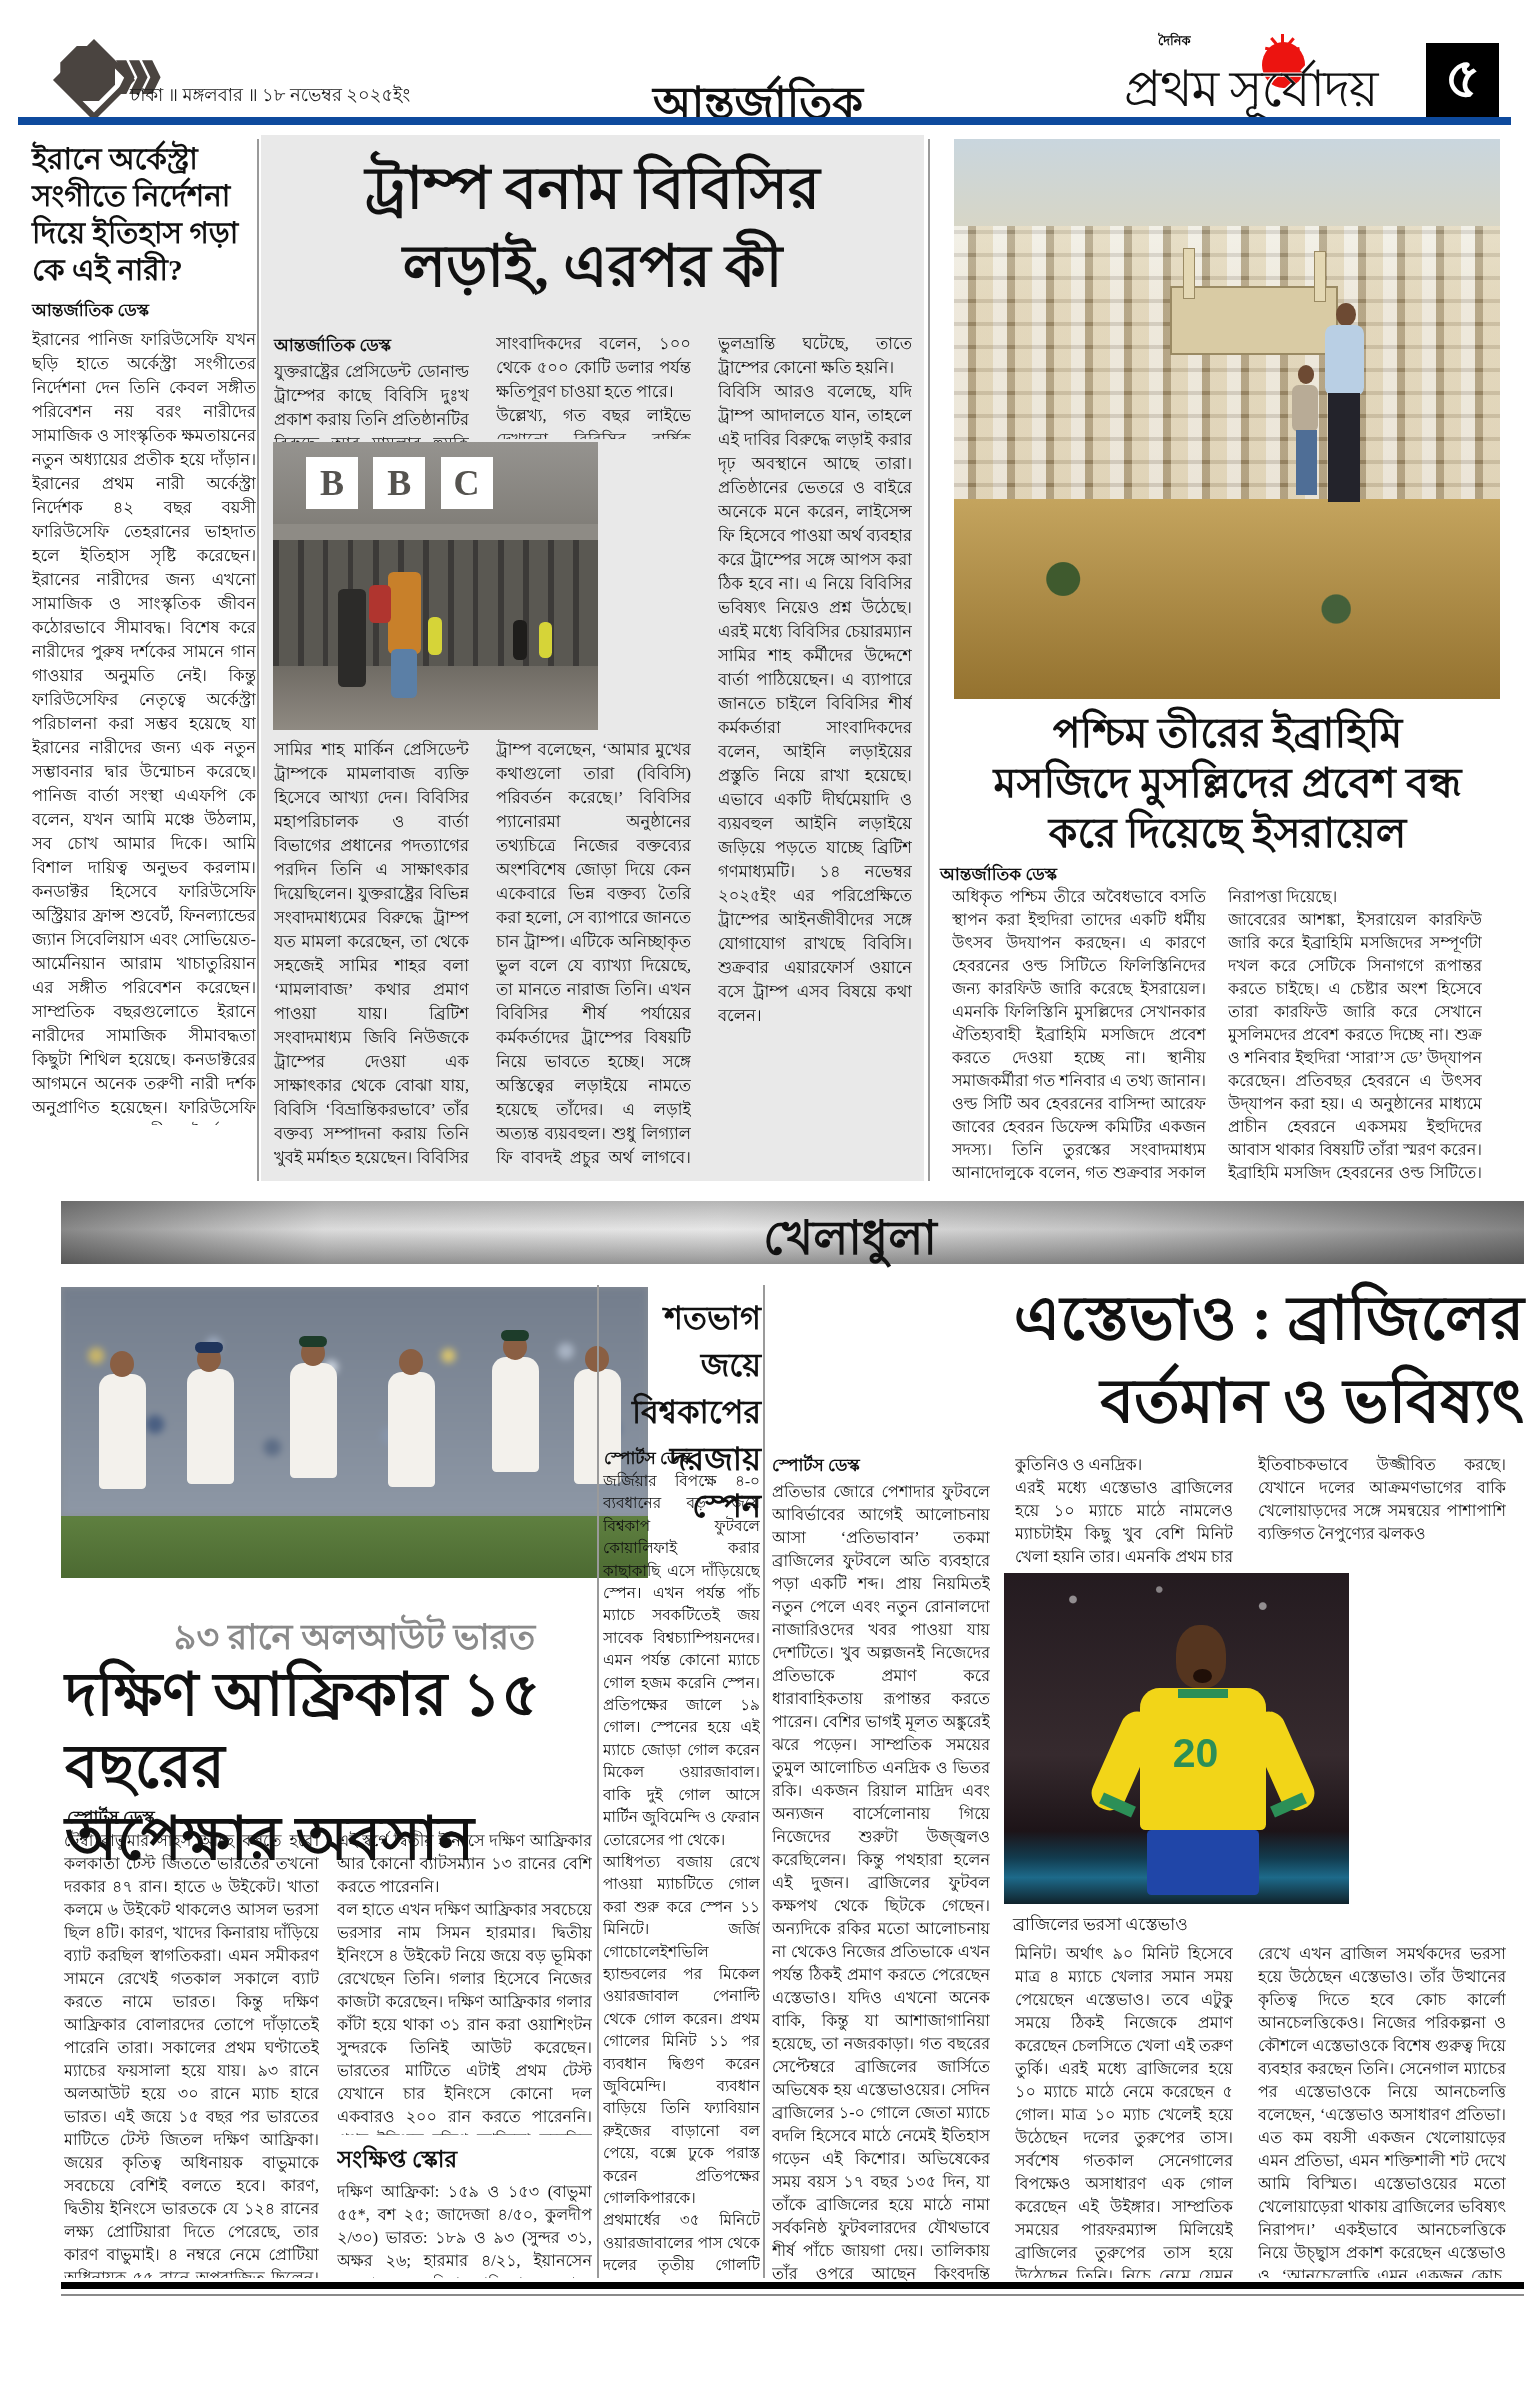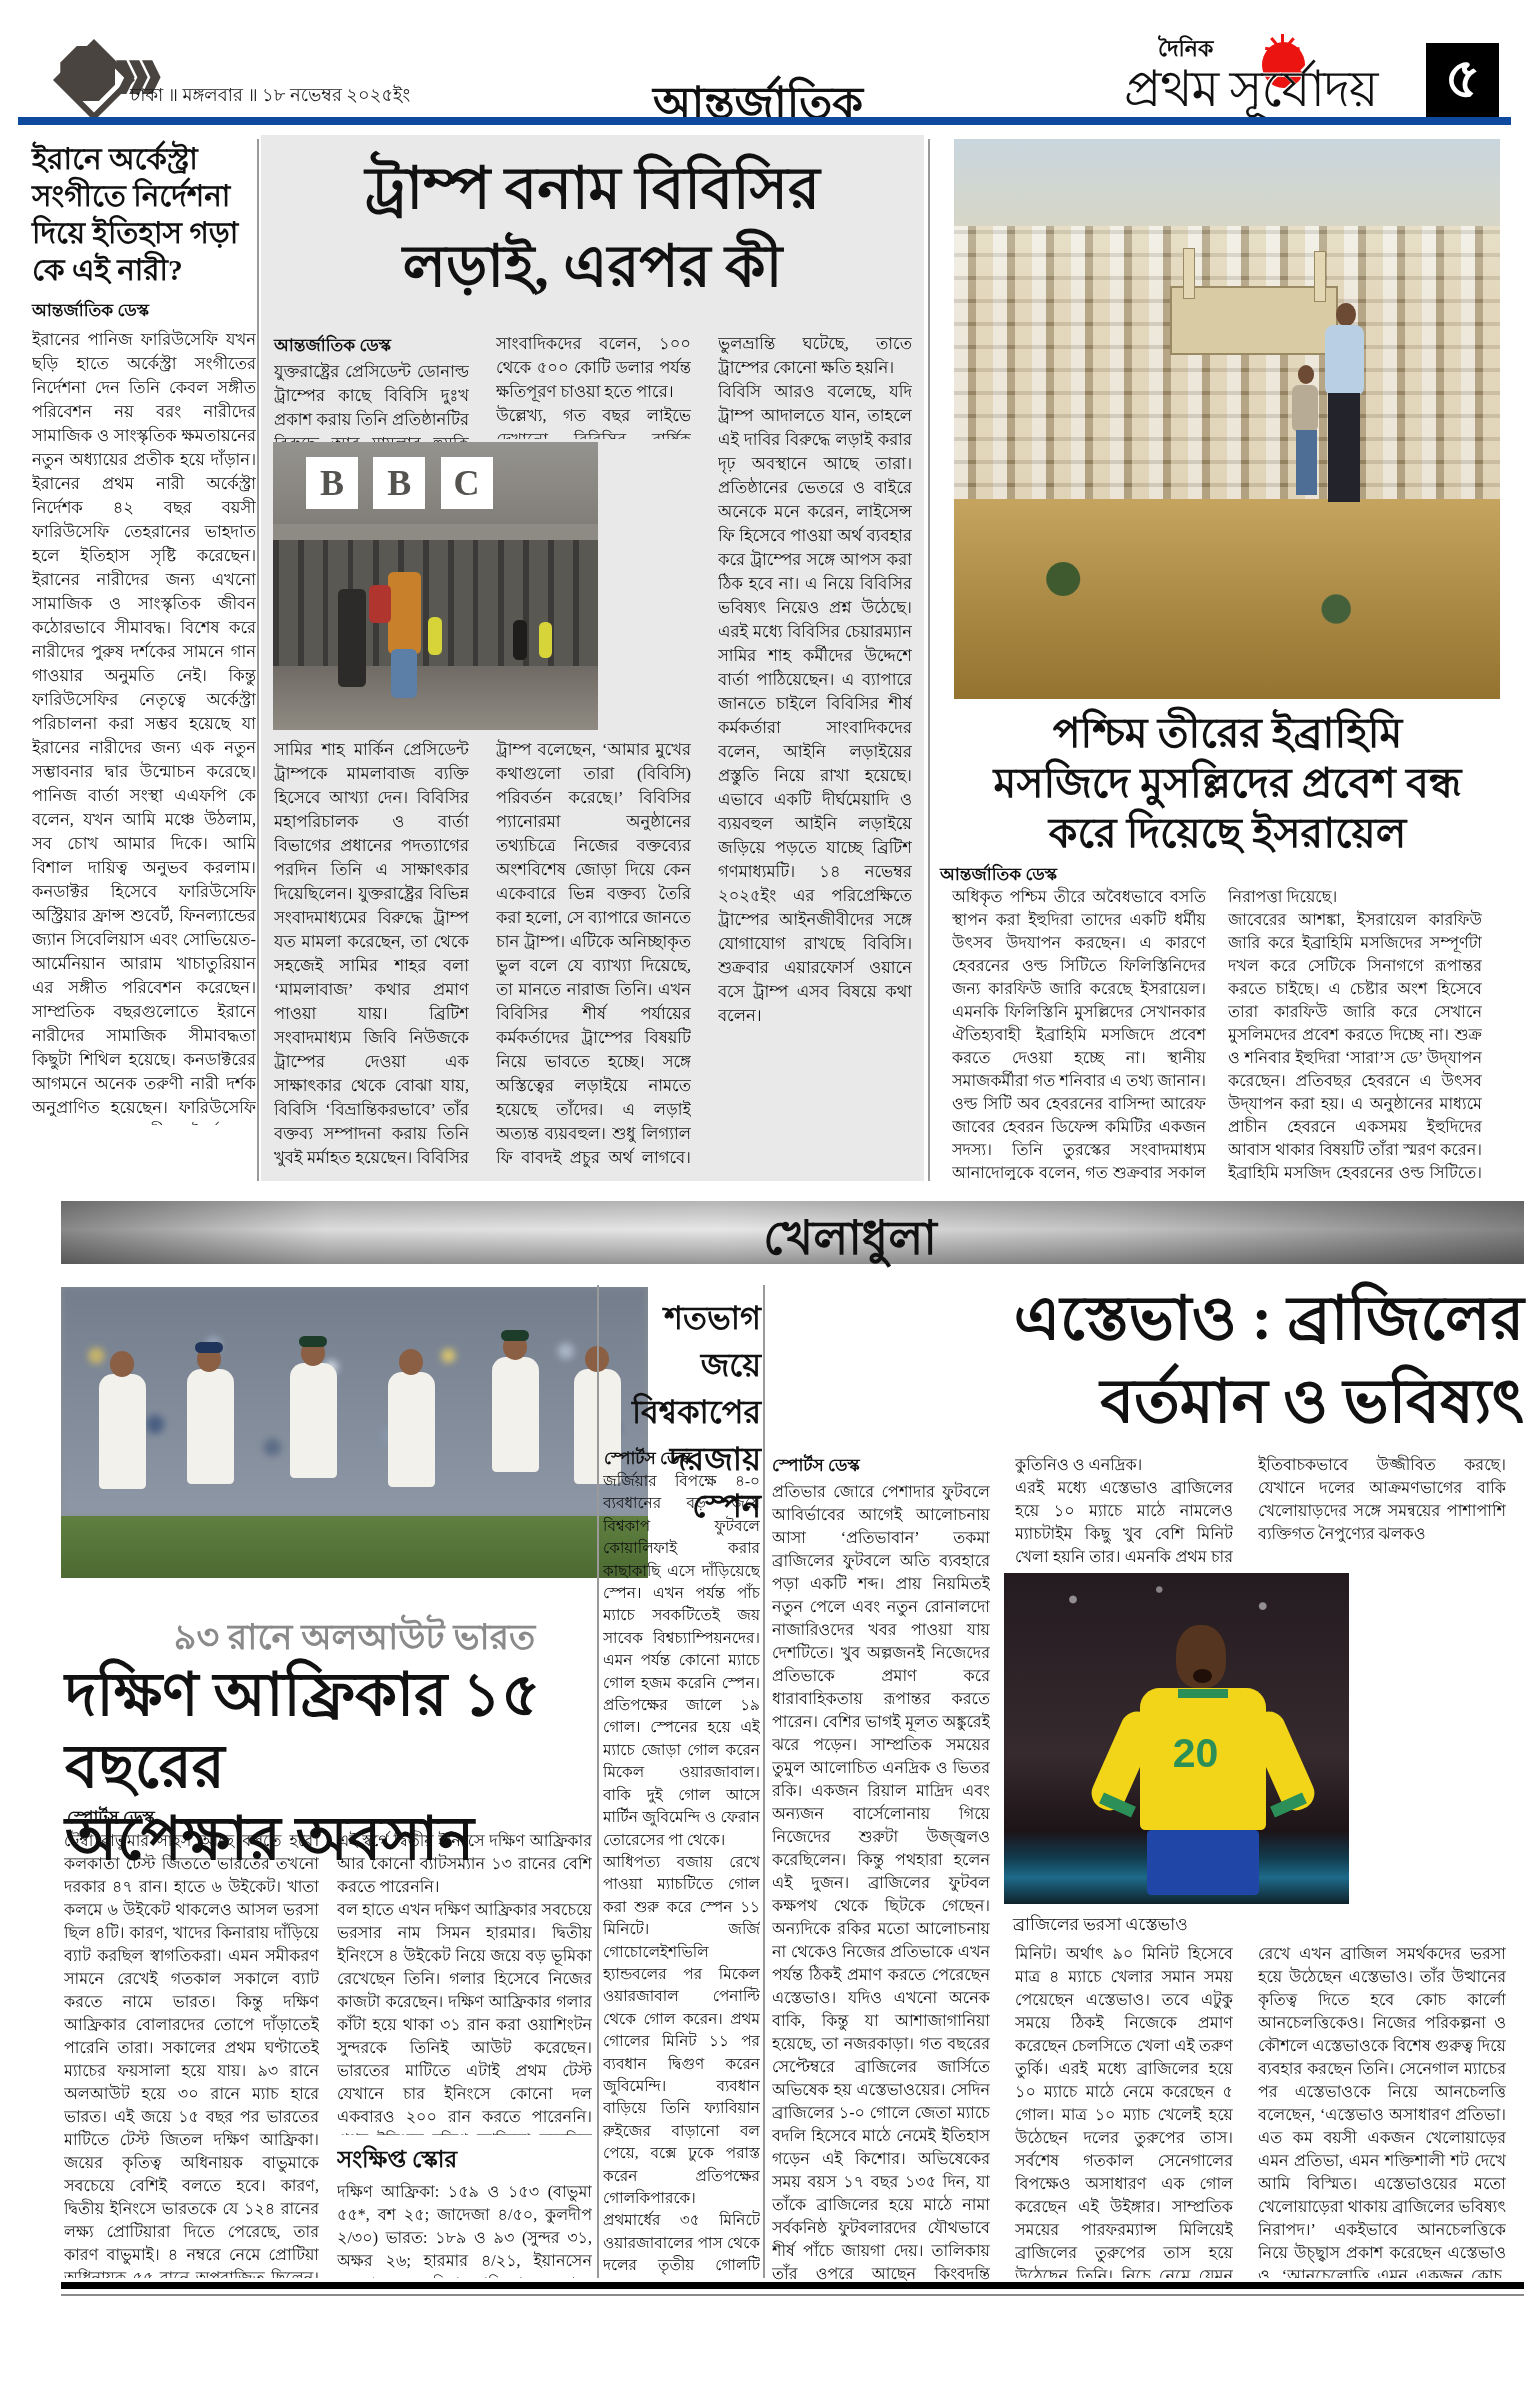--- a/index.html
+++ b/index.html
@@ -13,21 +13,21 @@
   
   .logo-wrap{left:57px;top:45px;width:82px;height:74px;}
   .star-outline{position:absolute;left:7.6px;top:5.5px;width:46px;height:46px;border:6px solid #4a4440;transform:rotate(45deg);}
   .star-oct{position:absolute;left:3.3px;top:1.1px;width:55px;height:55px;background:#4a4440;
             clip-path:polygon(30% 0,70% 0,100% 30%,100% 70%,70% 100%,30% 100%,0 70%,0 30%);}
   .chev{position:absolute;top:15.3px;width:18.6px;height:34px;background:#4a4440;
         clip-path:polygon(0 0,55% 0,100% 50%,55% 100%,0 100%,45% 50%);}
   .dateline{left:130px;top:81px;width:306px;font-size:18px;color:#1a1a1a;}
   .section-title{left:589px;top:70px;width:338px;font-size:44px;font-weight:700;text-align:center;}
   .masthead{left:1124px;top:28px;width:297px;height:90px;}
-  .m-daily{position:absolute;left:34px;top:3.3px;font-size:22px;font-weight:700;}
+  .m-daily{position:absolute;left:34px;top:3.3px;font-size:13px;font-weight:700;}
   .sun{position:absolute;left:130px;top:4.4px;width:55px;height:55px;}
   .sun-core{position:absolute;left:7.6px;top:9.8px;width:43px;height:46px;background:#ec1410;border-radius:50%;}
   .ray{position:absolute;left:27px;top:27px;width:2.7px;height:18.6px;background:#ec1410;transform-origin:50% -7.6px;}
   .m-title{position:absolute;left:0px;top:23px;width:297px;font-size:50px;font-weight:400;letter-spacing:-1.1px;
            text-shadow:1.1px 1.1px 0 #fff,-1.1px -1.1px 0 #fff;}
   .pagenum{left:1426px;top:43px;width:73px;height:76px;background:#000;color:#fff;
            font-size:55px;font-weight:700;display:flex;align-items:center;justify-content:center;}
   .bluebar{left:17.5px;top:117px;width:1493px;height:7.6px;background:#0e4a9d;}
 
   

